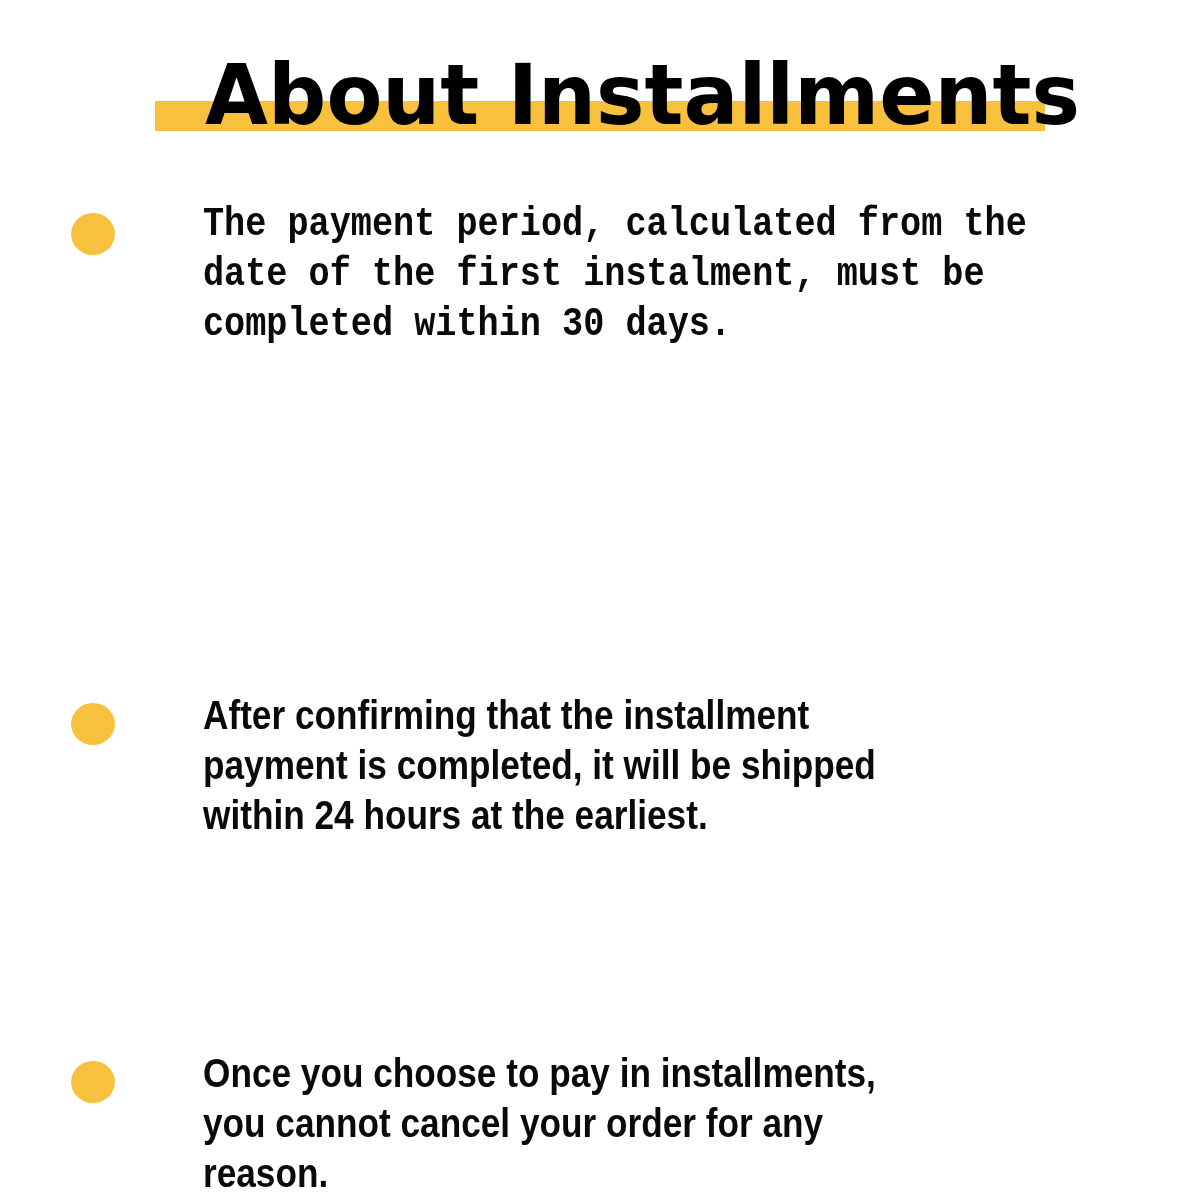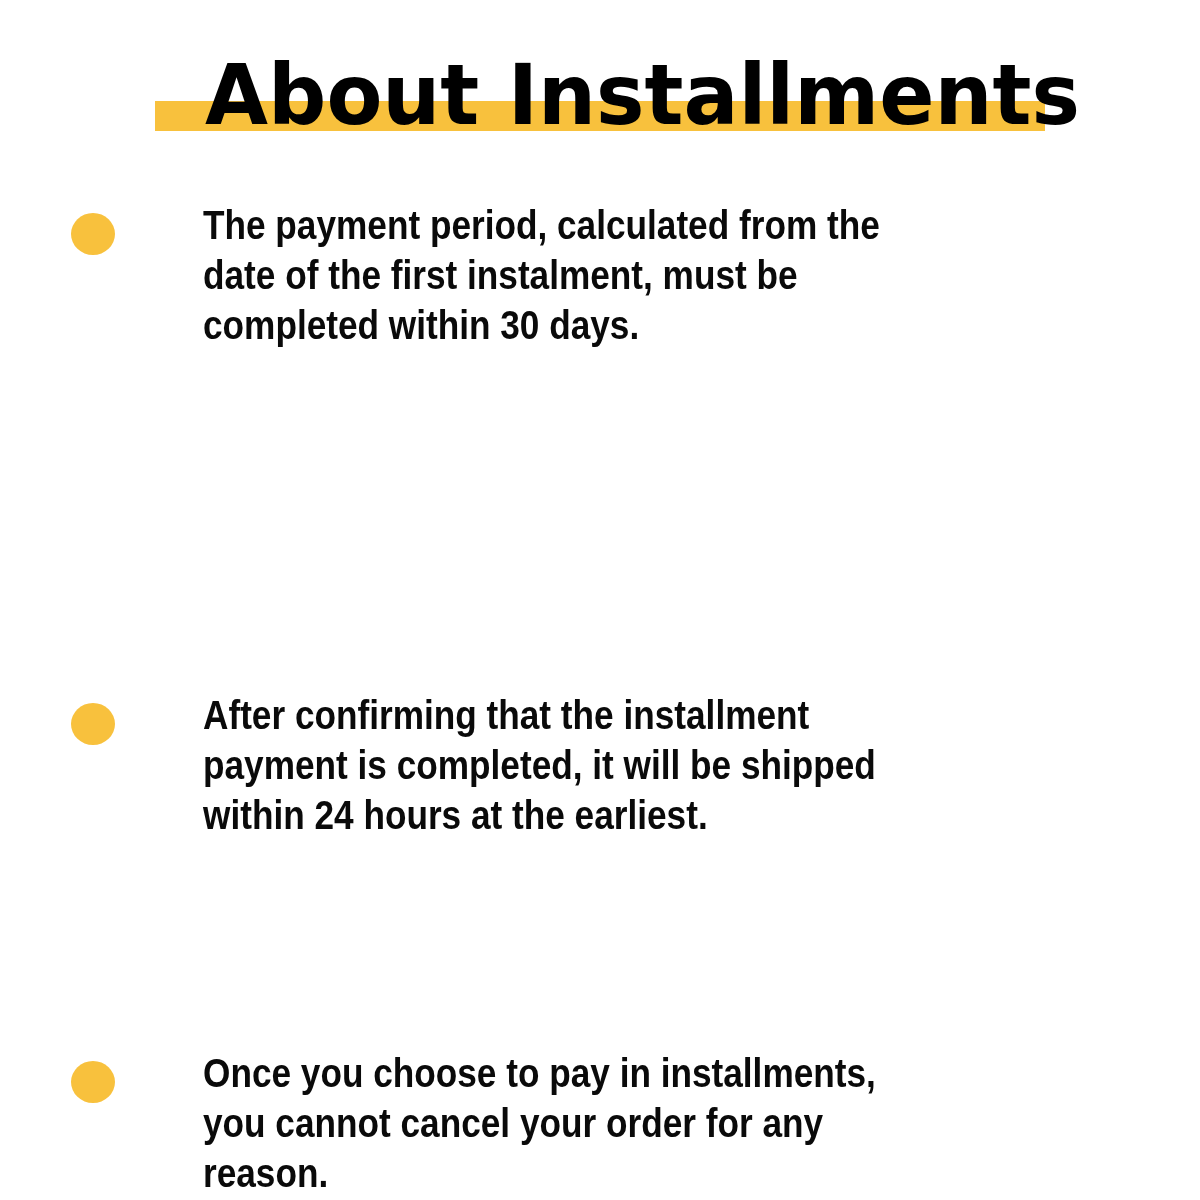--- a/index.html
+++ b/index.html
@@ -37,21 +37,21 @@
     color: #000000;
     transform: scaleX(0.97);
     transform-origin: left top;
   }
   .bullet-item {
     position: absolute;
     left: 0;
     width: 1200px;
     height: 160px;
   }
-  .bullet-item.b1 { top: 200px; }
+  .bullet-item.b1 { top: 200px; font-family: Liberation Mono, monospace; }
   .bullet-item.b2 { top: 450px; }
   .bullet-item.b3 { top: 690px; }
   .bullet-item.b4 { top: 1000px; margin-top: 48px; }
   .bullet-dot {
     position: absolute;
     left: 71px;
     top: 13px;
     width: 44px;
     height: 42px;
     border-radius: 50%;

